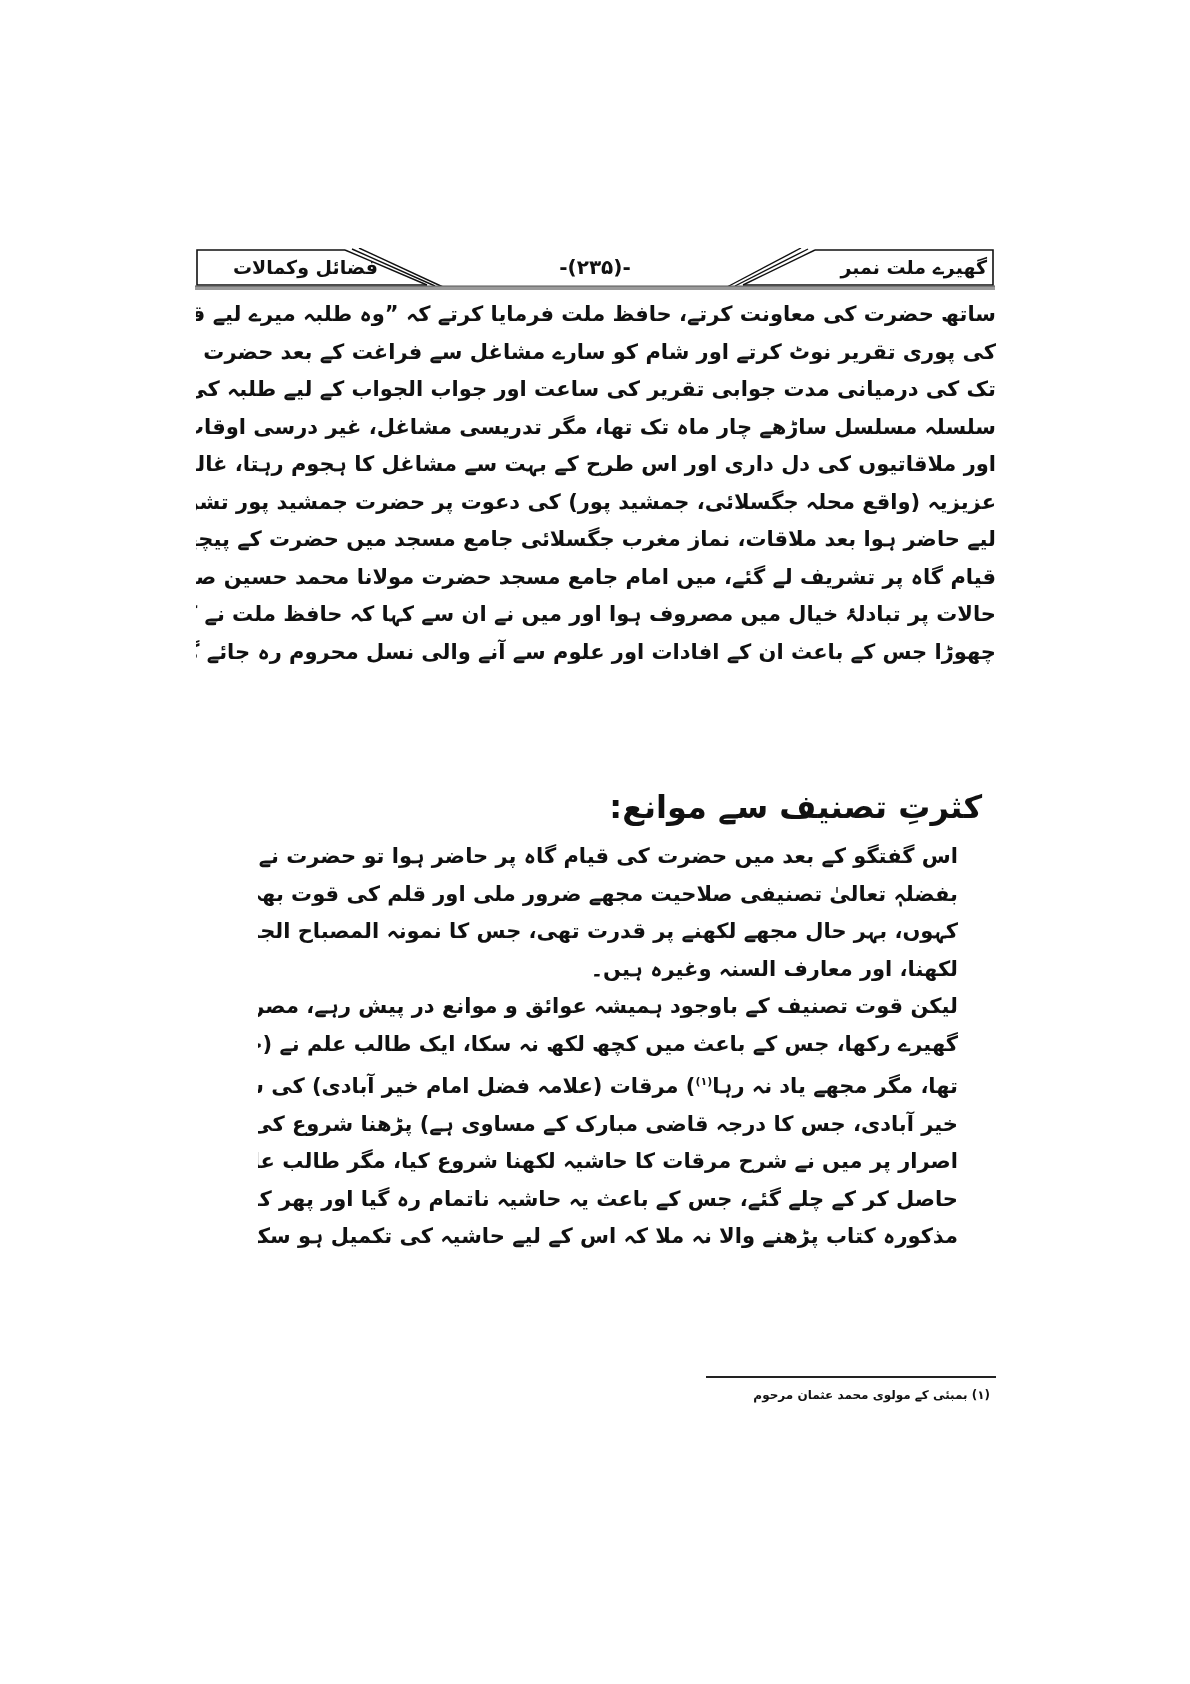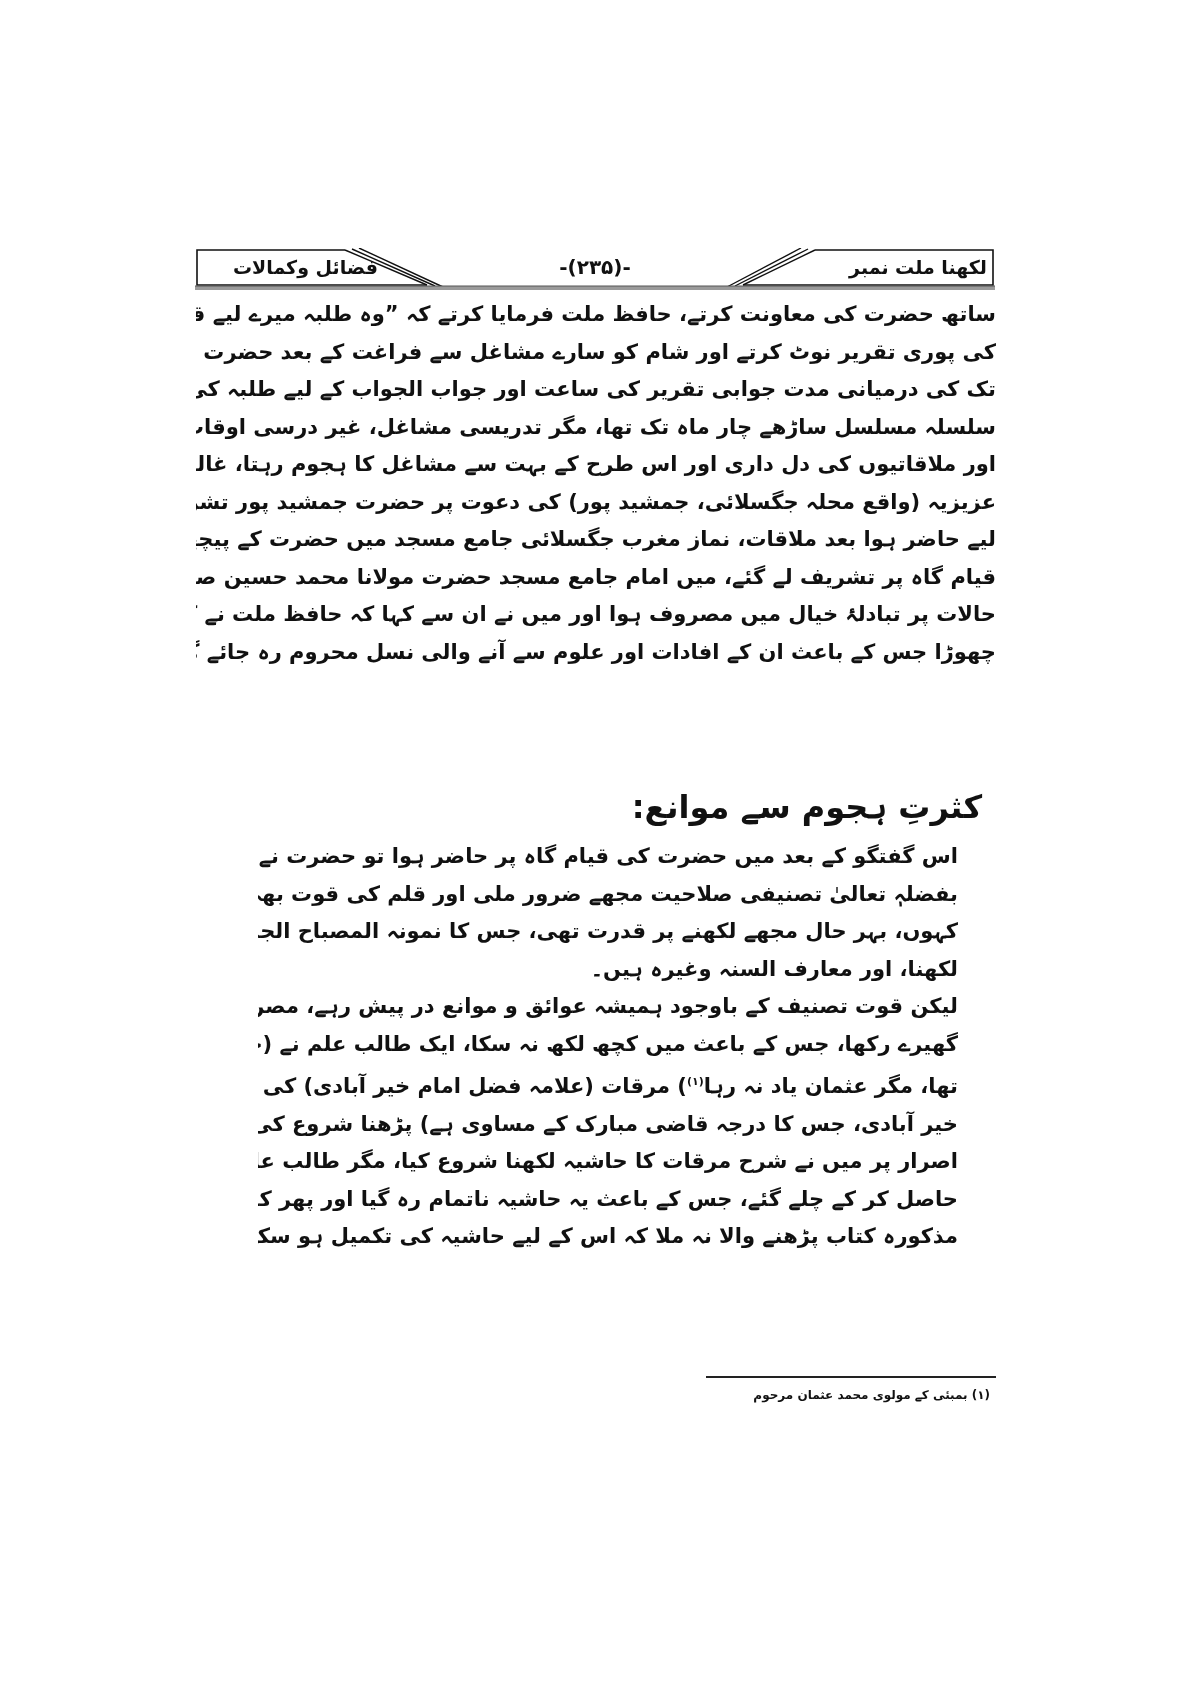--- a/index.html
+++ b/index.html
@@ -47,48 +47,48 @@
 
       <polyline points="620,2 798,2 798,37 548,37" fill="none" stroke="#111" stroke-width="1.6"></polyline>
 
       <line x1="620" y1="2" x2="548" y2="37" stroke="#111" stroke-width="1.4"></line>
       <line x1="613" y1="1" x2="540" y2="38" stroke="#111" stroke-width="1.4"></line>
       <line x1="606" y1="0" x2="532" y2="39" stroke="#111" stroke-width="1.4"></line>
 
       <rect x="0" y="38" width="800" height="4" fill="#9a9a9a"></rect>
       <line x1="0" y1="38" x2="800" y2="38" stroke="#555" stroke-width="1"></line>
     </svg>
-    <span class="hdr-text hdr-right">لکھنا ملت نمبر</span>
+    <span class="hdr-text hdr-right">گھیرے ملت نمبر</span>
     <span class="hdr-text hdr-center">-(۲۳۵)-</span>
     <span class="hdr-text hdr-left">فضائل وکمالات</span>
   </div>
 
   <div class="body-text">
     <span class="line">ساتھ حضرت کی معاونت کرتے، حافظ ملت فرمایا کرتے کہ ”وہ طلبہ میرے لیے قوت بازو تھے“ مخالف مقرر</span>
     <span class="line">کی پوری تقریر نوٹ کرتے اور شام کو سارے مشاغل سے فراغت کے بعد حضرت اُسے سنتے، عصر سے مغرب</span>
     <span class="line">تک کی درمیانی مدت جوابی تقریر کی ساعت اور جواب الجواب کے لیے طلبہ کی تیاری میں صرف ہوتی، اگر چہ یہ</span>
     <span class="line">سلسلہ مسلسل ساڑھے چار ماہ تک تھا، مگر تدریسی مشاغل، غیر درسی اوقات میں کچھ کتابوں کی تدریس، اہل محلہ</span>
     <span class="line">اور ملاقاتیوں کی دل داری اور اس طرح کے بہت سے مشاغل کا ہجوم رہتا، غالباً ۱۳۹۴ھ میں ایک بار بزم امجدیہ</span>
     <span class="line">عزیزیہ (واقع محلہ جگسلائی، جمشید پور) کی دعوت پر حضرت جمشید پور تشریف لے گئے تھے، میں ملاقات کے</span>
     <span class="line">لیے حاضر ہوا بعد ملاقات، نماز مغرب جگسلائی جامع مسجد میں حضرت کے پیچھے ادا کی، حضرت نماز پڑھ کر اپنی</span>
     <span class="line">قیام گاہ پر تشریف لے گئے، میں امام جامع مسجد حضرت مولانا محمد حسین صاحب اعظمی سے گفتگو اور حضرت کے</span>
     <span class="line">حالات پر تبادلۂ خیال میں مصروف ہوا اور میں نے ان سے کہا کہ حافظ ملت نے کوئی خاص تصنیفی سرمایہ نہیں</span>
     <span class="line last">چھوڑا جس کے باعث ان کے افادات اور علوم سے آنے والی نسل محروم رہ جائے گی۔</span>
   </div>
 
-  <div class="heading">کثرتِ ہجوم سے موانع:</div>
+  <div class="heading">کثرتِ تصنیف سے موانع:</div>
 
   <div class="quote-block">
     <span class="line first">اس گفتگو کے بعد میں حضرت کی قیام گاہ پر حاضر ہوا تو حضرت نے فرمایا:</span>
     <span class="line">بفضلہٖ تعالیٰ تصنیفی صلاحیت مجھے ضرور ملی اور قلم کی قوت بھی، یہ کہہ کر فرمایا: کیا</span>
     <span class="line">کہوں، بہر حال مجھے لکھنے پر قدرت تھی، جس کا نمونہ المصباح الجدید، ارشاد</span>
     <span class="line last">لکھنا، اور معارف السنہ وغیرہ ہیں۔</span>
     <span class="line">لیکن قوت تصنیف کے باوجود ہمیشہ عوائق و موانع در پیش رہے، مصروفیات نے</span>
     <span class="line">گھیرے رکھا، جس کے باعث میں کچھ لکھ نہ سکا، ایک طالب علم نے (حضرت نے نام بتایا</span>
-    <span class="line"><span>تھا، مگر عثمان یاد نہ رہا</span><span class="sup">(۱)</span><span>) مرقات (علامہ فضل امام خیر آبادی) کی شرح (مصنفہ مولانا عبدالحق</span></span>
+    <span class="line"><span>تھا، مگر مجھے یاد نہ رہا</span><span class="sup">(۱)</span><span>) مرقات (علامہ فضل امام خیر آبادی) کی شرح (مصنفہ مولانا عبدالحق</span></span>
     <span class="line">خیر آبادی، جس کا درجہ قاضی مبارک کے مساوی ہے) پڑھنا شروع کی تو ان کے</span>
     <span class="line">اصرار پر میں نے شرح مرقات کا حاشیہ لکھنا شروع کیا، مگر طالب علم موصوف فراغت</span>
     <span class="line">حاصل کر کے چلے گئے، جس کے باعث یہ حاشیہ ناتمام رہ گیا اور پھر کوئی ایسا باذوق طالب علم</span>
     <span class="line last">مذکورہ کتاب پڑھنے والا نہ ملا کہ اس کے لیے حاشیہ کی تکمیل ہو سکے۔“</span>
   </div>
 
   <div class="footnote-rule"></div>
   <div class="footnote">(۱) بمبئی کے مولوی محمد عثمان مرحوم</div>
 
 </div>

